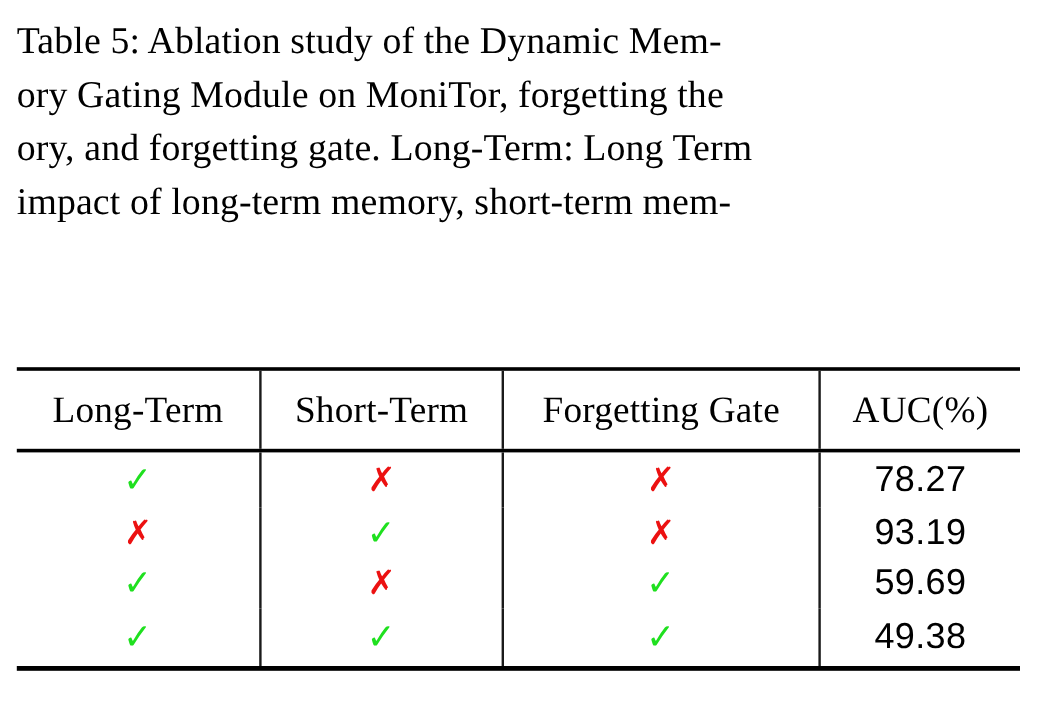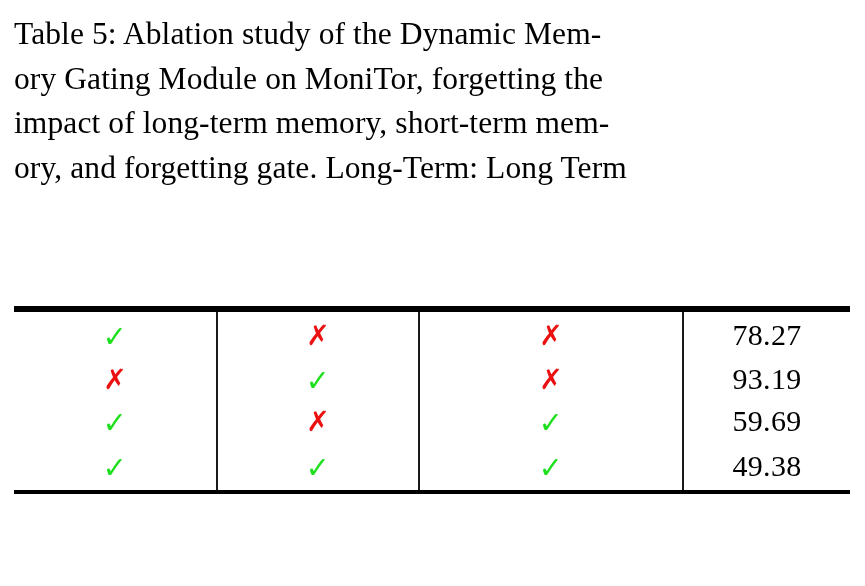--- a/index.html
+++ b/index.html
@@ -112,41 +112,57 @@
     font-weight: 400;
     transform: translateY(-1px) scaleX(0.95);
   }
   .mark.cross {
     color: #ec1111;
     font-size: 28px;
     font-weight: bold;
     transform: translateY(-2px);
   }
   .auc {
-    font-family: Liberation Serif, serif;
+    font-family: Liberation Sans, sans-serif;
     font-size: 30px;
     letter-spacing: 0.3px;
   }
 </style>
 </head>
 <body>
 
 <div id="page">
 
   <div class="caption">
     <span class="cap-line">Table 5:  Ablation study of the Dynamic Mem-</span>
     <span class="cap-line">ory Gating Module on MoniTor, forgetting the</span>
+    <span class="cap-line">ory, and forgetting gate. Long-Term: Long Term</span>
     <span class="cap-line">impact of long-term memory, short-term mem-</span>
-    <span class="cap-line">ory, and forgetting gate. Long-Term: Long Term</span>
   </div>
 
   <div class="table-wrap">
 
     <div class="rule-thick"></div>
 
+    <table class="tbl">
+      <colgroup>
+        <col class="c1">
+          <col class="c2">
+          <col class="c3">
+          <col class="c4">
+      </colgroup>
+      <thead>
+        <tr>
+          <th>Long-Term</th>
+          <th class="sep">Short-Term</th>
+          <th class="sep">Forgetting Gate</th>
+          <th class="sep">AUC(%)</th>
+        </tr>
+      </thead>
+    </table>
 
     <div class="rule-mid"></div>
 
     <table class="tbl">
       <colgroup>
         <col class="c1">
           <col class="c2">
           <col class="c3">
           <col class="c4">
       </colgroup>

